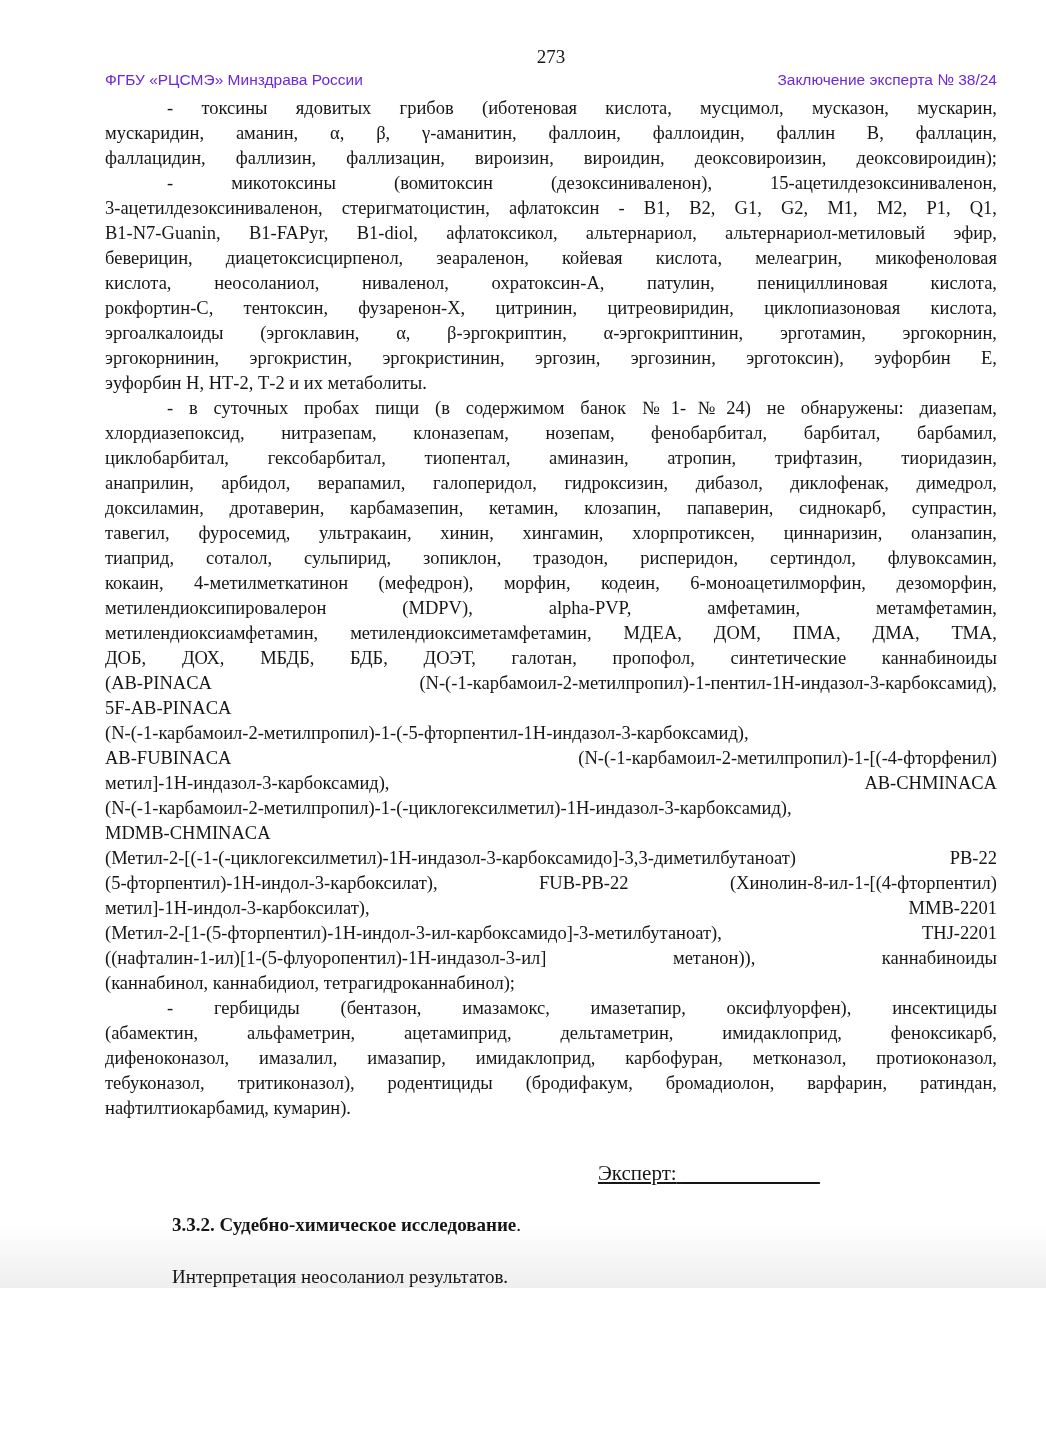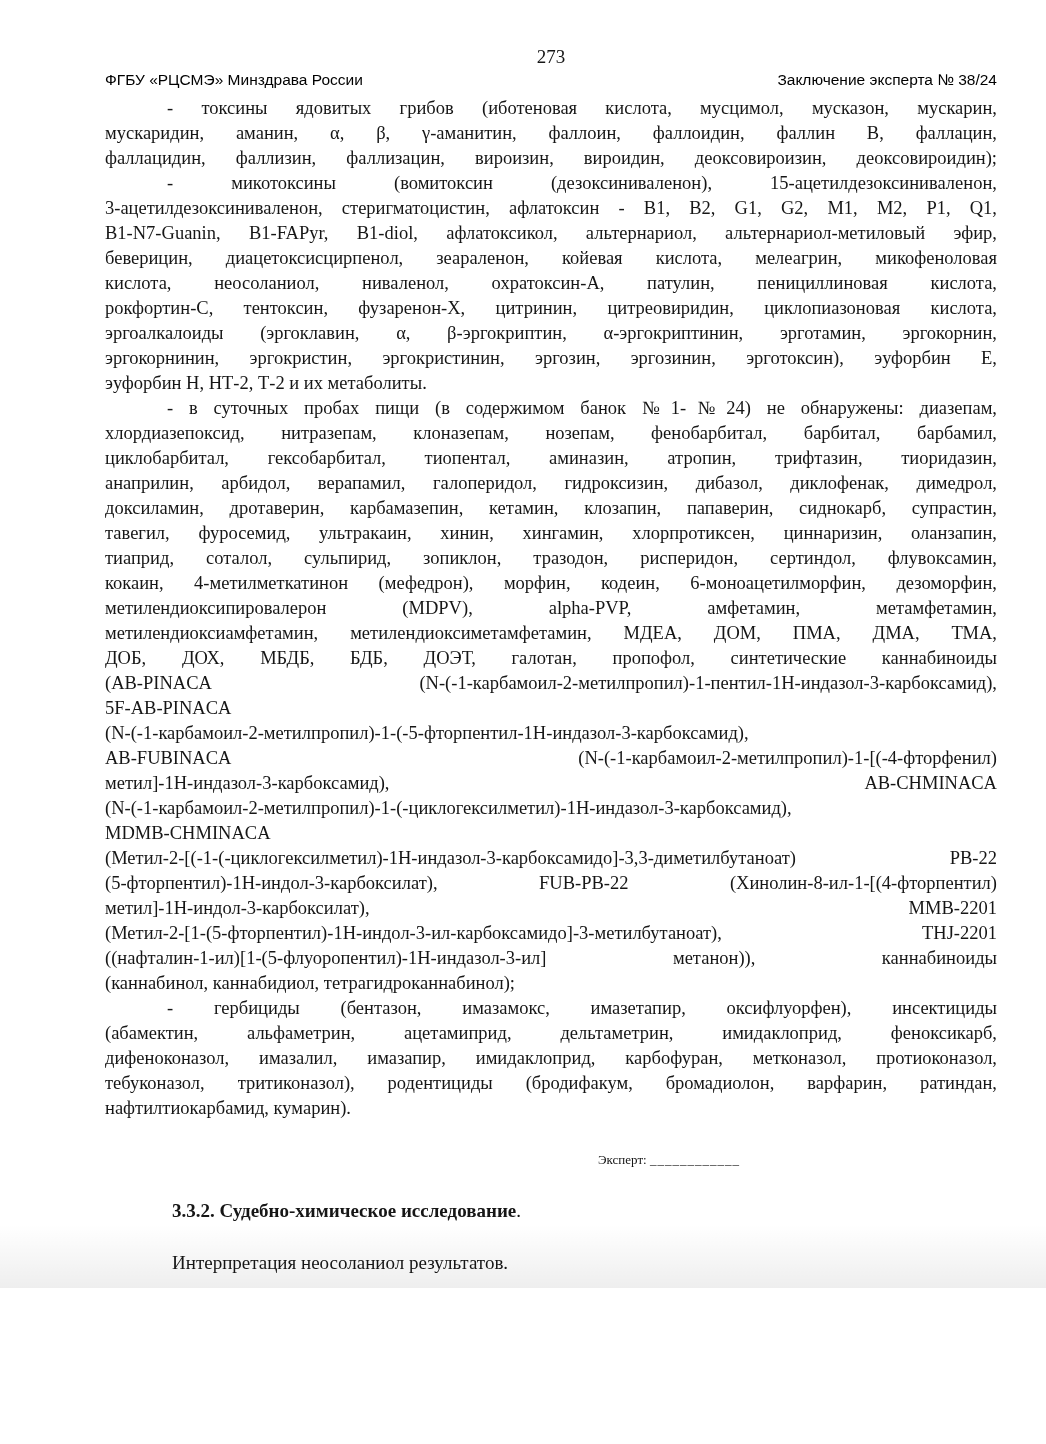--- a/index.html
+++ b/index.html
@@ -19,41 +19,42 @@
     line-height:22px;
   }
   .hdr{
     margin-top:2px;
     display:flex;
     justify-content:space-between;
     align-items:baseline;
     font-family:"Liberation Sans","DejaVu Sans",sans-serif;
     font-size:15.5px;
     line-height:19px;
-    color:#000000;
+    color:#6d28d9;
   }
   .body{
     margin-top:7px;
     font-size:18.5px;
     line-height:25px;
   }
   .ln{
     height:25px;
     overflow:hidden;
     text-align:justify;
     text-align-last:justify;
     white-space:normal;
   }
   .ln.left{text-align:left;text-align-last:left;}
   .ln.first{text-indent:62px;}
   .expert{
-    margin-top:26px;
+    margin-top:40px;
     padding-left:493px;
-    font-size:13px;
+    font-size:21px;
     line-height:25px;
+    text-decoration:underline;
   }
   .expert .blank{letter-spacing:1px;}
   .heading{
     margin-top:26px;
     padding-left:67px;
     font-size:19px;
     line-height:25px;
   }
   .heading .b{font-weight:bold;}
   .interp{

